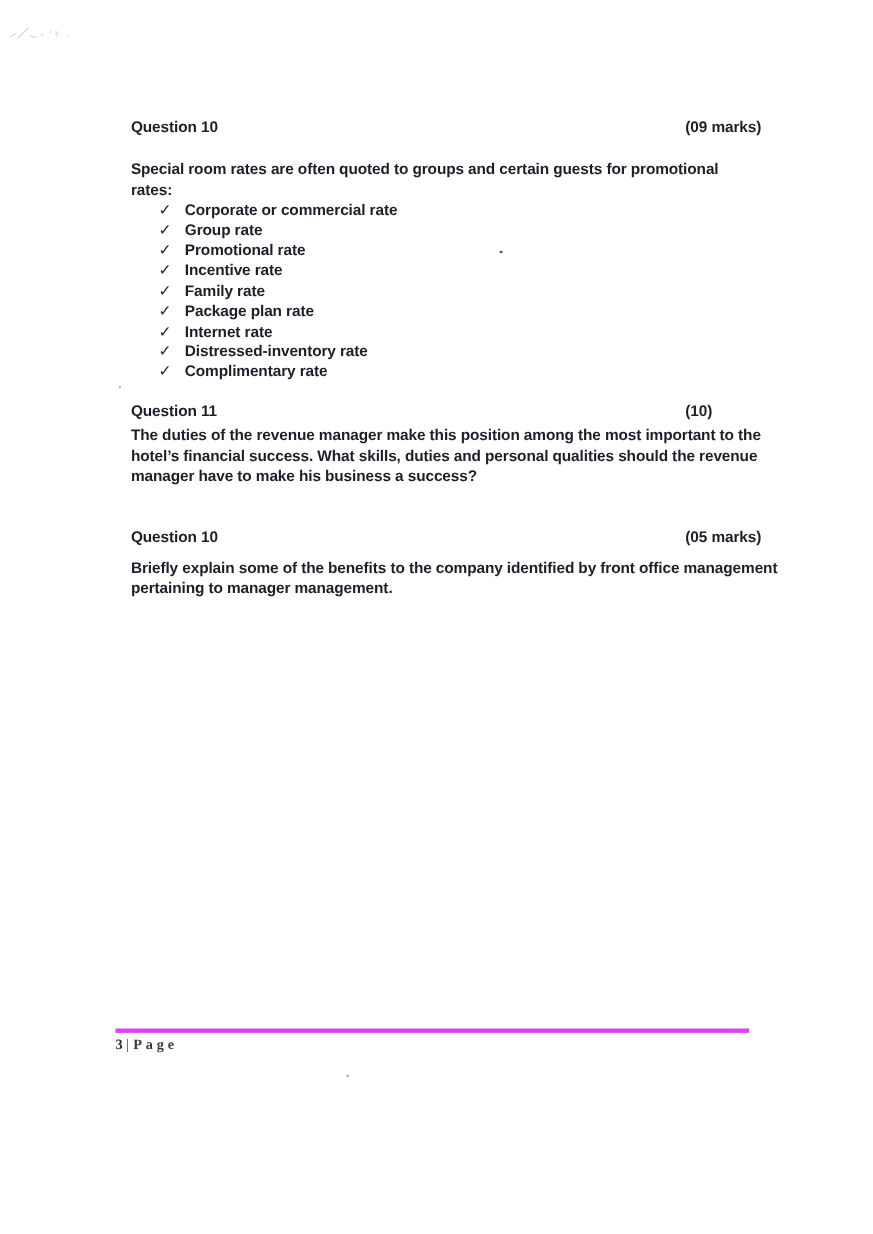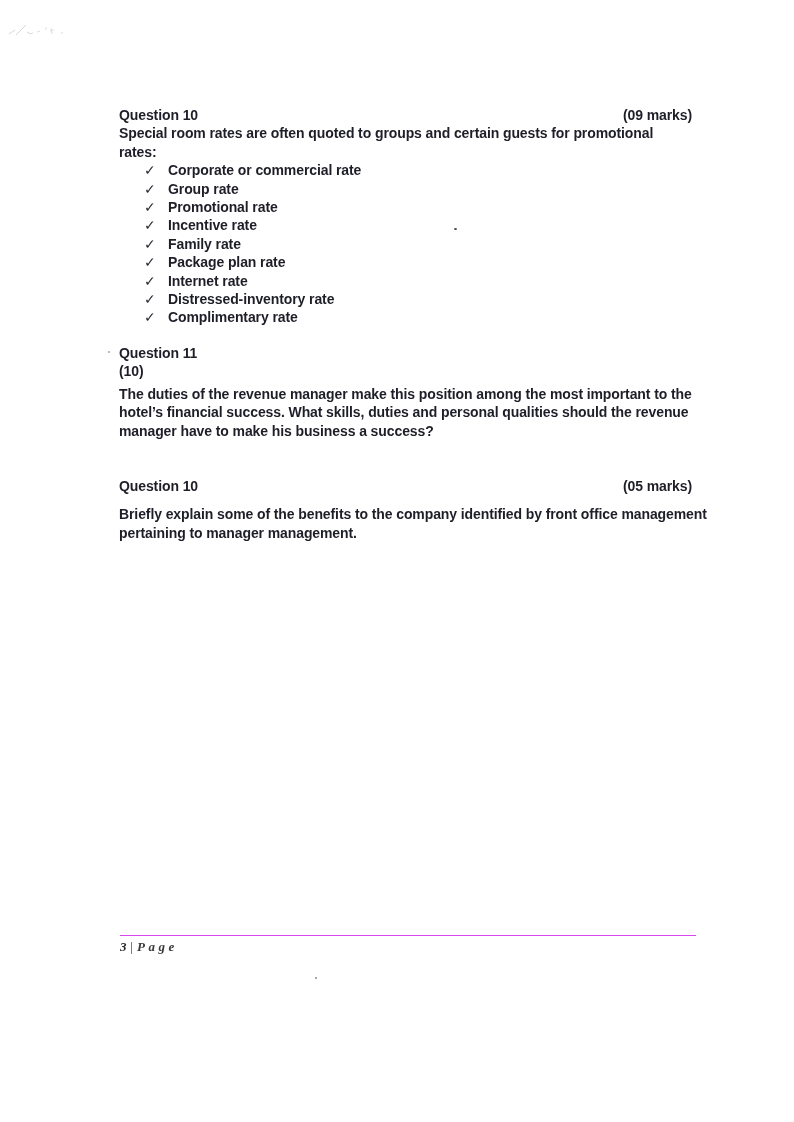--- a/index.html
+++ b/index.html
@@ -29,51 +29,50 @@
     display: flex;
     align-items: flex-start;
     justify-content: center;
   }
   .q-title { flex: 1; white-space: nowrap; }
   .q-marks { width: 72px; flex-shrink: 0; text-align: left; white-space: nowrap; }
 
   #q10-header { margin-top: 106px; }
   .para { margin: 0; }
   .para .line { white-space: nowrap; }
-  #q10-intro { }
+  #q10-intro { margin-top: 20px; }
 
   .rate-list {
     margin: 0;
     padding: 0;
     list-style: none;
   }
   .rate-item {
     display: flex;
     padding-left: 25px;
     white-space: nowrap;
   }
   .check {
     width: 24px;
     flex-shrink: 0;
     font-weight: 400;
     color: #2a2a34;
   }
 
-  #q11-header { margin-top: 17px; flex-direction: column; }
+  #q11-header { margin-top: 17px; }
   #q11-body  { margin-top: 4px; }
   #q12-header { margin-top: 37px; }
   #q12-body  { margin-top: 10px; }
 
   .footer {
     position: absolute;
-    left: 120px;
+    left: 105px;
     top: 935px;
     width: 576px;
-    border-top: 1px solid #d946ef;
-    font-style: italic;
+    border-top: 4px solid #d946ef;
   }
   .footer-text {
     margin-top: 3px;
     font-family: "Liberation Serif", serif;
     font-size: 13px;
     line-height: 15px;
     color: #2b2b2b;
     font-weight: 700;
   }
   .footer-sep {

